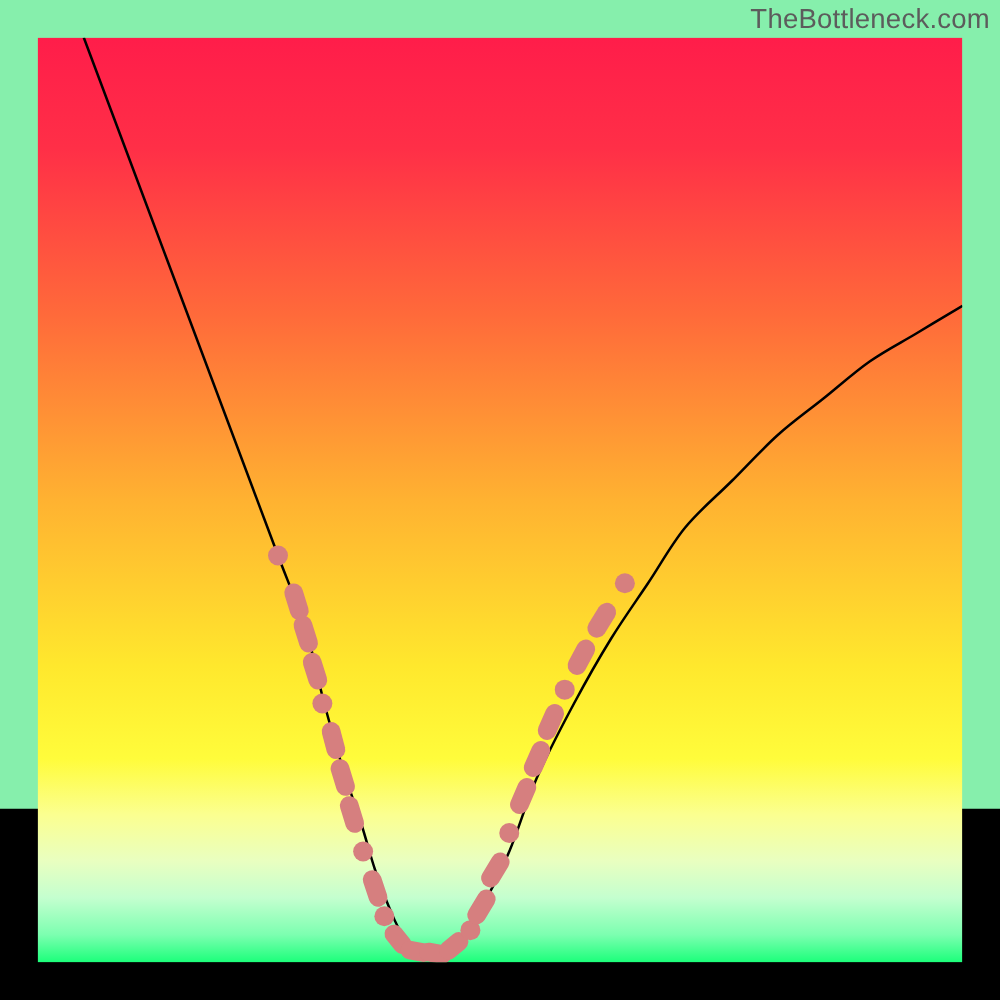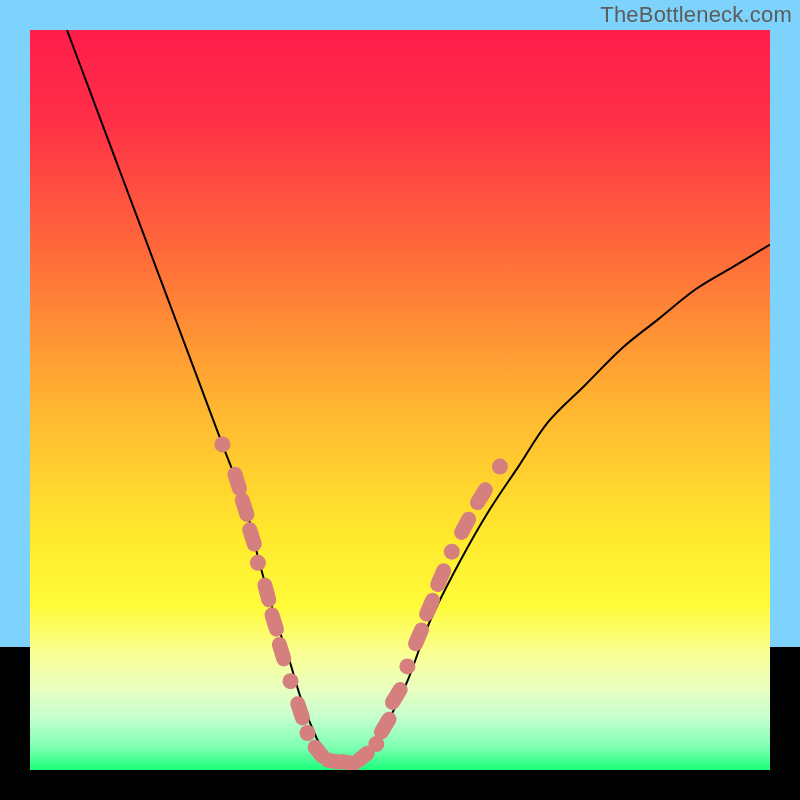--- a/index.html
+++ b/index.html
@@ -8,21 +8,21 @@
     width: 800px;
     height: 800px;
     overflow: hidden;
     background: #000;
     font-family: Arial, Helvetica, sans-serif;
   }
   .outer {
     position: relative;
     width: 800px;
     height: 647px;
-    background: #7dd3fc;
+    background: #86efac;
   }
   .watermark {
     position: absolute;
     top: 2px;
     right: 8px;
     color: #5c5c5c;
     font-size: 22px;
     font-weight: 500;
     letter-spacing: 0.2px;
     z-index: 10;

